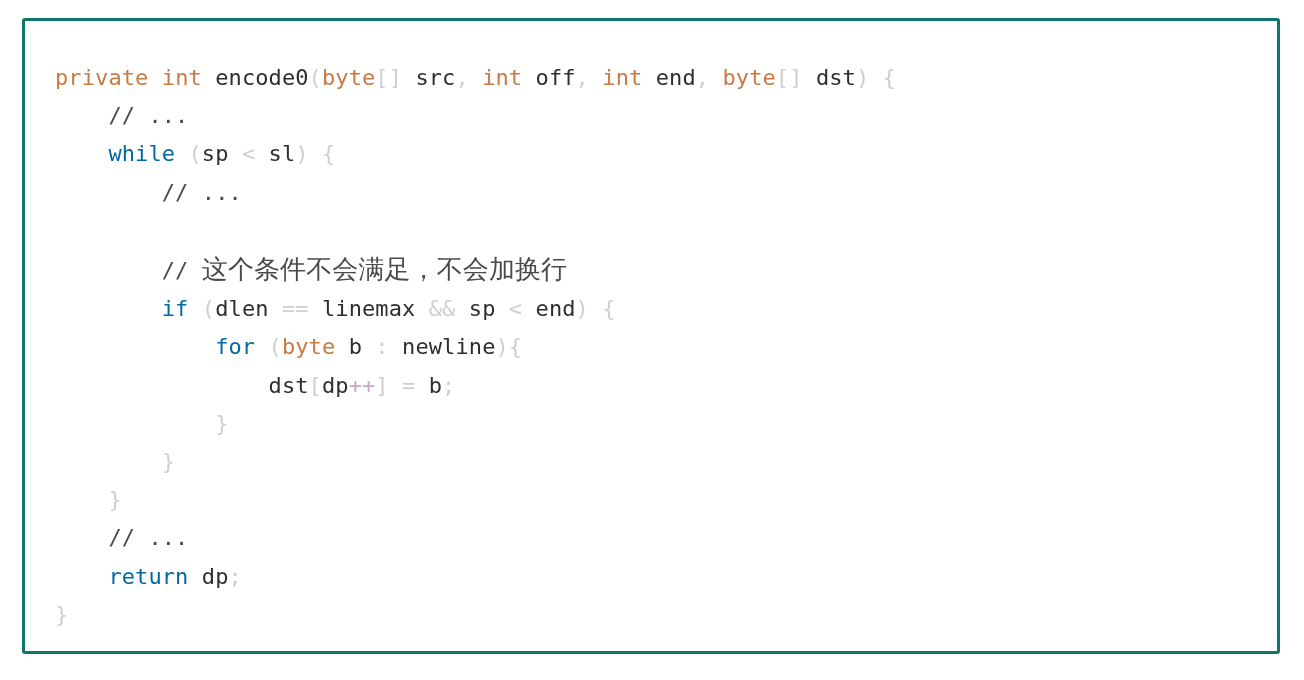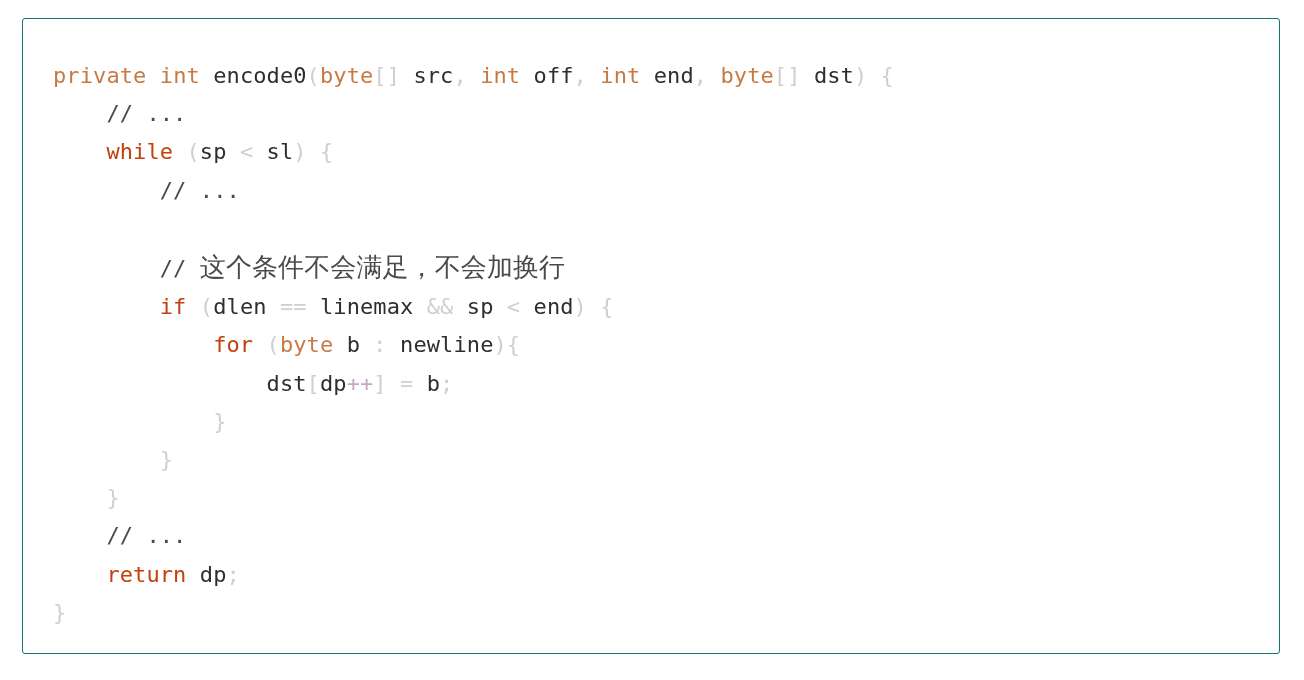--- a/index.html
+++ b/index.html
@@ -14,42 +14,42 @@
     overflow: hidden;
   }
 
   #code-card {
     position: absolute;
     left: 22px;
     top: 18px;
     width: 1258px;
     height: 636px;
     background: #ffffff;
-    border: 1px solid #0f766e;
+    border: 3px solid #0f766e;
     border-radius: 3px;
     box-sizing: border-box;
     overflow: hidden;
   }
 
   #code-block {
     margin: 0;
     padding: 38px 0 0 30px;
     font-family: "DejaVu Sans Mono", monospace;
     font-size: 22px;
     line-height: 38.2px;
     white-space: pre;
     letter-spacing: 0.1px;
     -webkit-font-smoothing: antialiased;
   }
 
   .ln { display: block; min-height: 38.2px; }
 
   
   .kw    { color: #c87a45; }              
-  .ctrl  { color: #c2410c; }              
+  .ctrl  { color: #0369a1; }              
   .id    { color: #2e2e2e; }              
   .punc  { color: #cfcfcf; }              
   .op    { color: #c6a8c4; }              
   .cmt   { color: #4a4a4a; }              
   .cmt-cn{ color: #4a4a4a; font-family: "DejaVu Sans", sans-serif; font-size: 26px; }
 </style>
 </head>
 <body>
 
 <div id="code-card">

